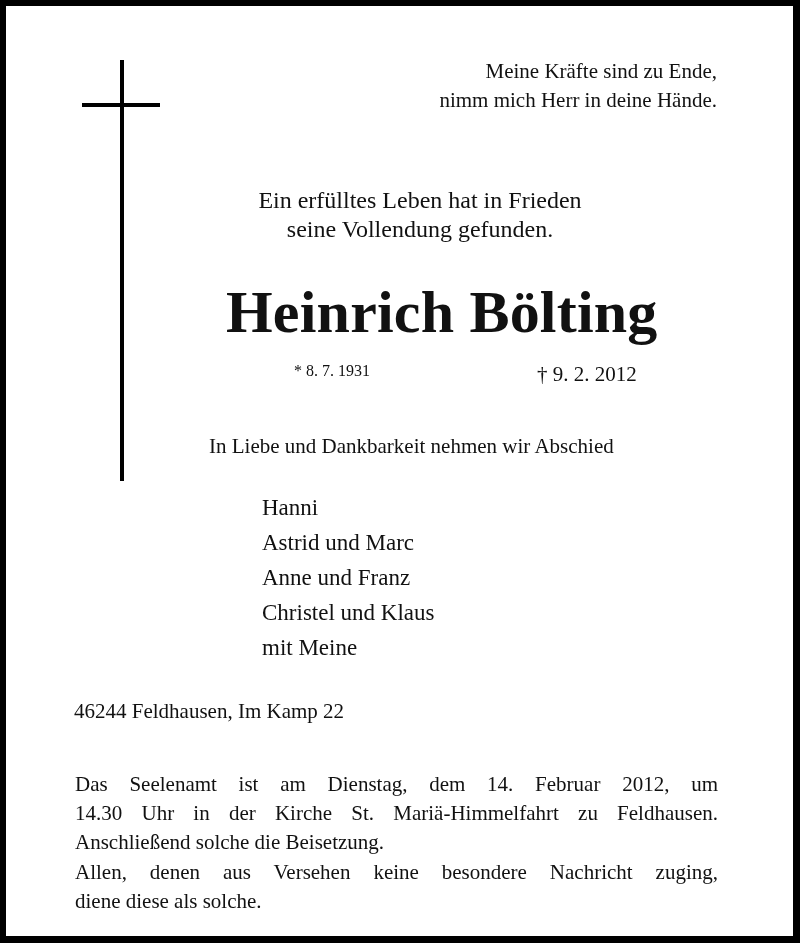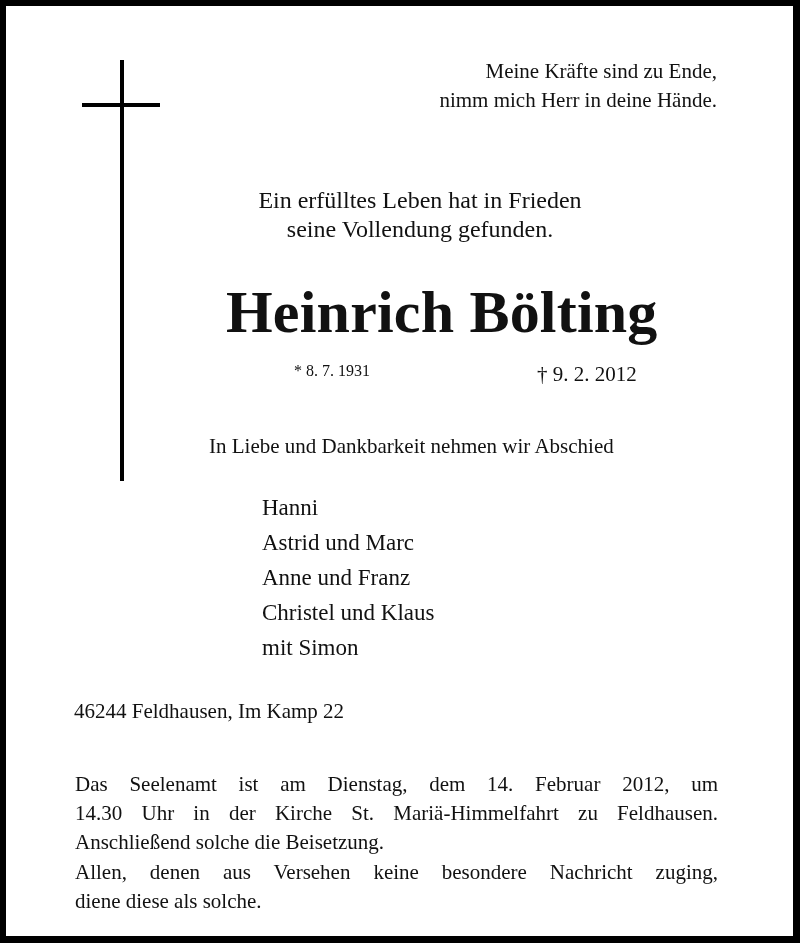--- a/index.html
+++ b/index.html
@@ -46,21 +46,21 @@
   <div class="abs born">* 8. 7. 1931</div>
   <div class="abs died">† 9. 2. 2012</div>
 
   <div class="abs farewell">In Liebe und Dankbarkeit nehmen wir Abschied</div>
 
   <div class="abs mourners">
     <span class="line">Hanni</span>
     <span class="line">Astrid und Marc</span>
     <span class="line">Anne und Franz</span>
     <span class="line">Christel und Klaus</span>
-    <span class="line">mit Simon</span>
+    <span class="line">mit Meine</span>
   </div>
 
   <div class="abs address">46244 Feldhausen, Im Kamp 22</div>
 
   <div class="abs para p1">
     <span class="justify-line">Das Seelenamt ist am Dienstag, dem 14. Februar 2012, um</span>
     <span class="justify-line">14.30 Uhr in der Kirche St. Mariä-Himmelfahrt zu Feldhausen.</span>
     <span class="line">Anschließend solche die Beisetzung.</span>
   </div>
 

